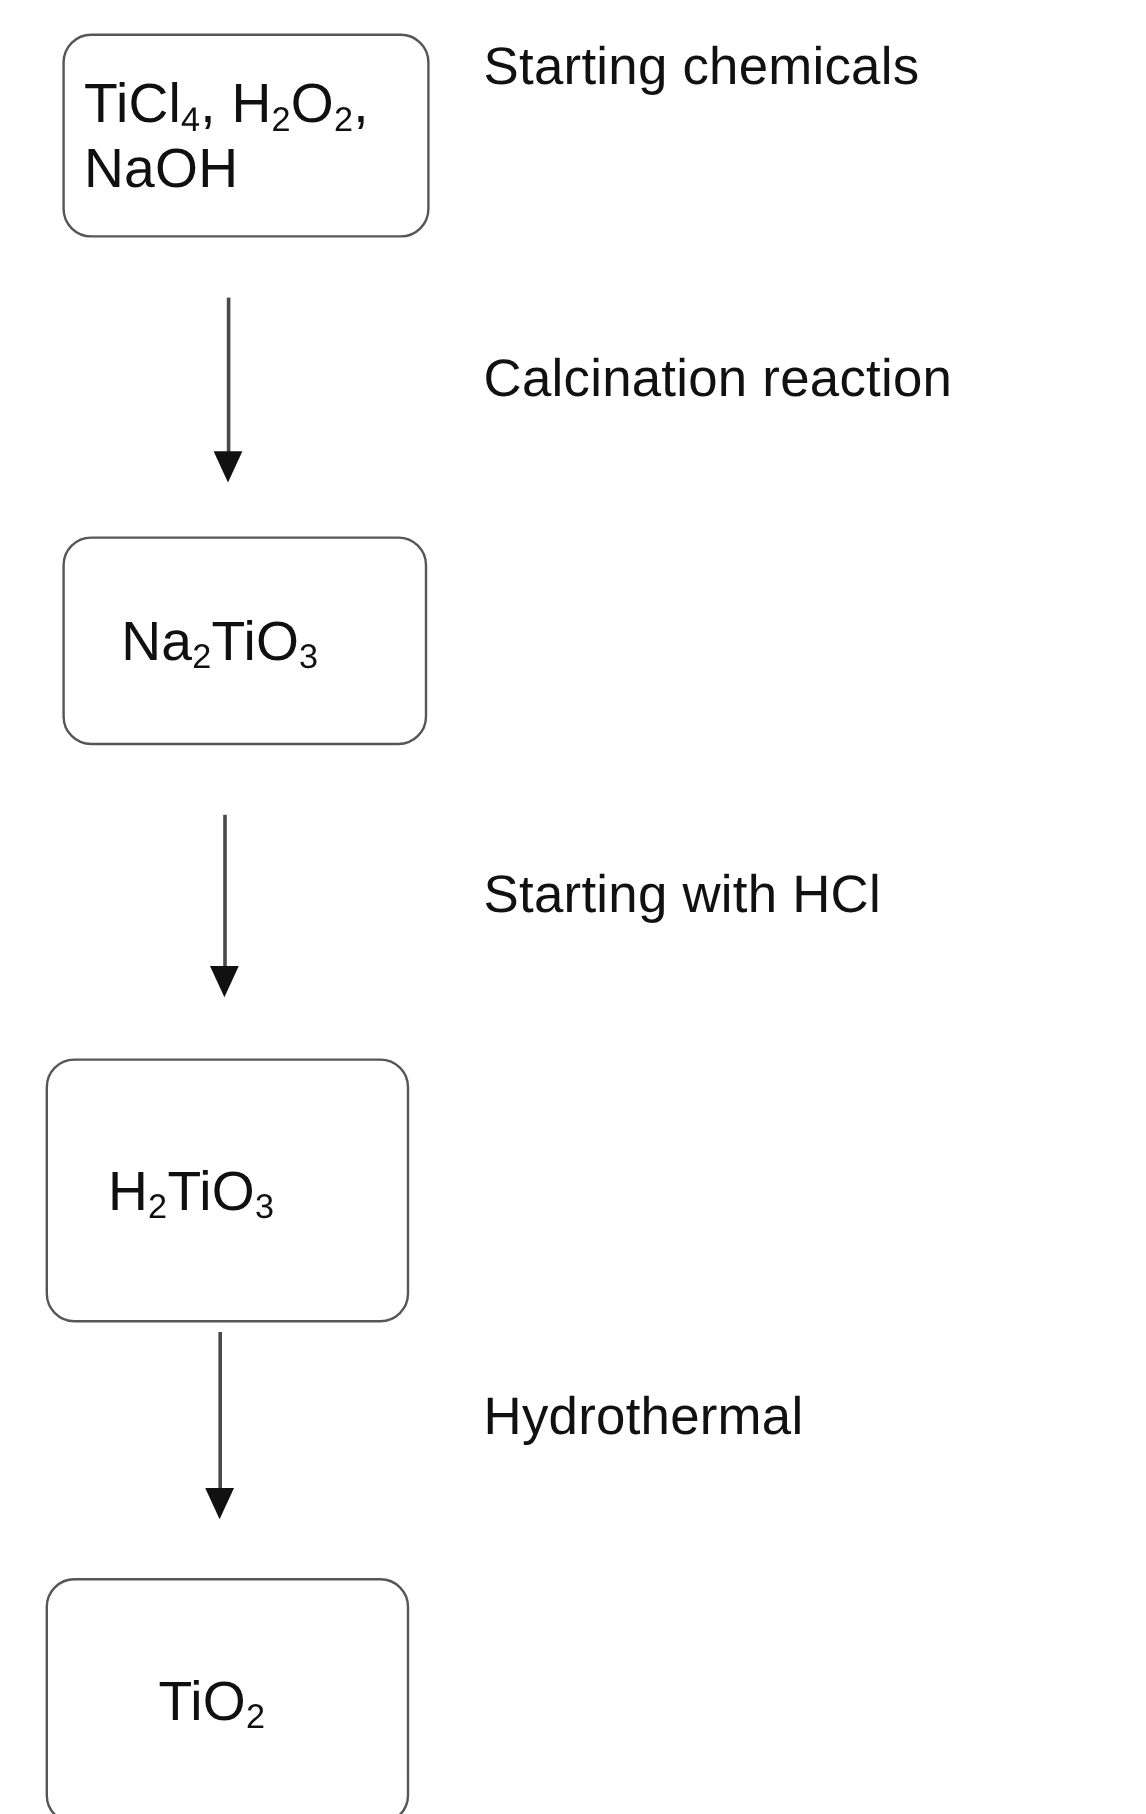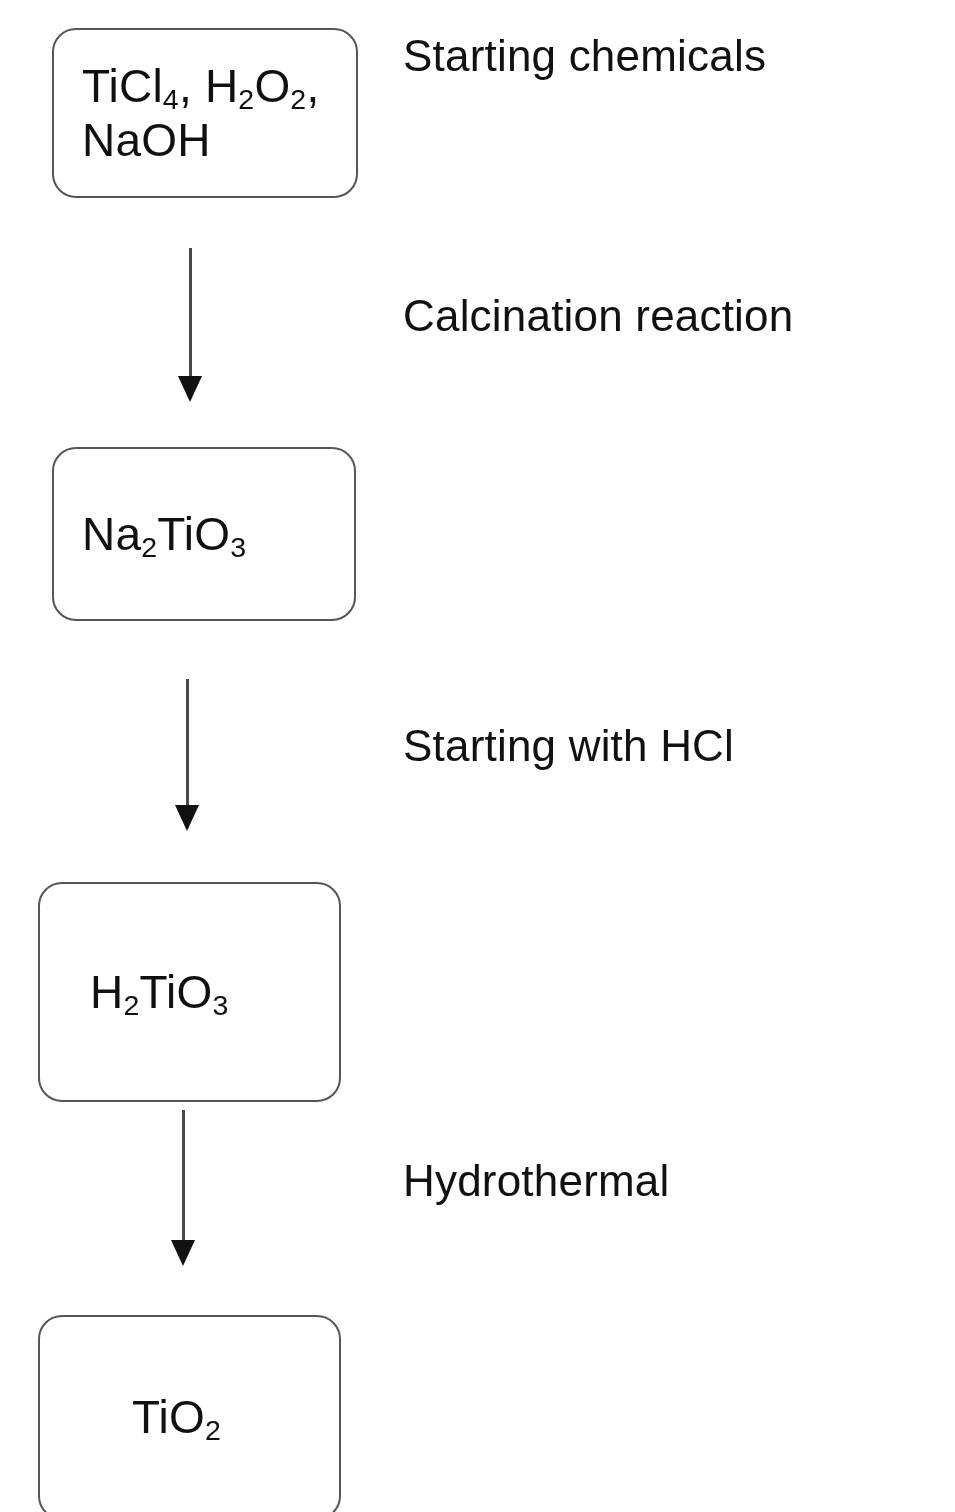--- a/index.html
+++ b/index.html
@@ -37,22 +37,22 @@
     font-family: "Liberation Sans", sans-serif;
   }
   .node-label sub {
     font-size: 0.62em;
     vertical-align: baseline;
     position: relative;
     top: 0.24em;
     line-height: 0;
   }
 
-  #node-1 { left: 52px;  top: 28px;   width: 306px; height: 170px; padding-left: 28px; }
-  #node-2 { left: 52px;  top: 447px;  width: 304px; height: 174px; padding-left: 28px; }
+  #node-1 { left: 52px;  top: 28px;   width: 306px; height: 170px; padding-left: 16px; }
+  #node-2 { left: 52px;  top: 447px;  width: 304px; height: 174px; padding-left: 47px; }
   #node-3 { left: 38px;  top: 882px;  width: 303px; height: 220px; padding-left: 50px; }
   #node-4 { left: 38px;  top: 1315px; width: 303px; height: 205px; padding-left: 92px; }
 
   
   .arrow {
     position: absolute;
     width: 26px;
   }
   .arrow .shaft {
     position: absolute;

